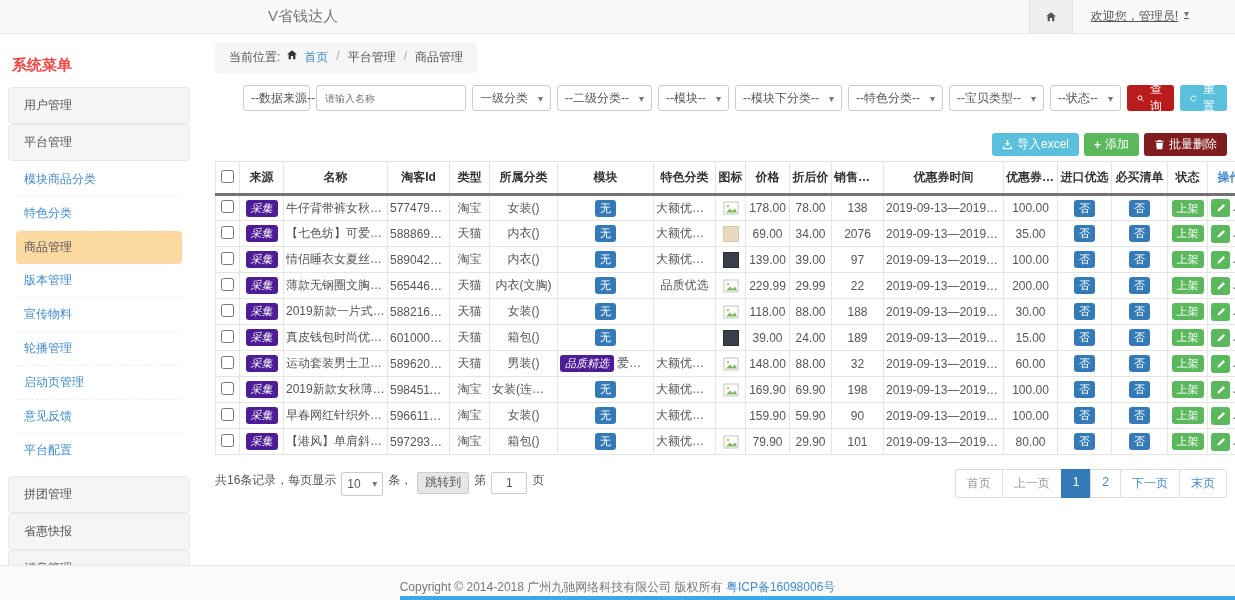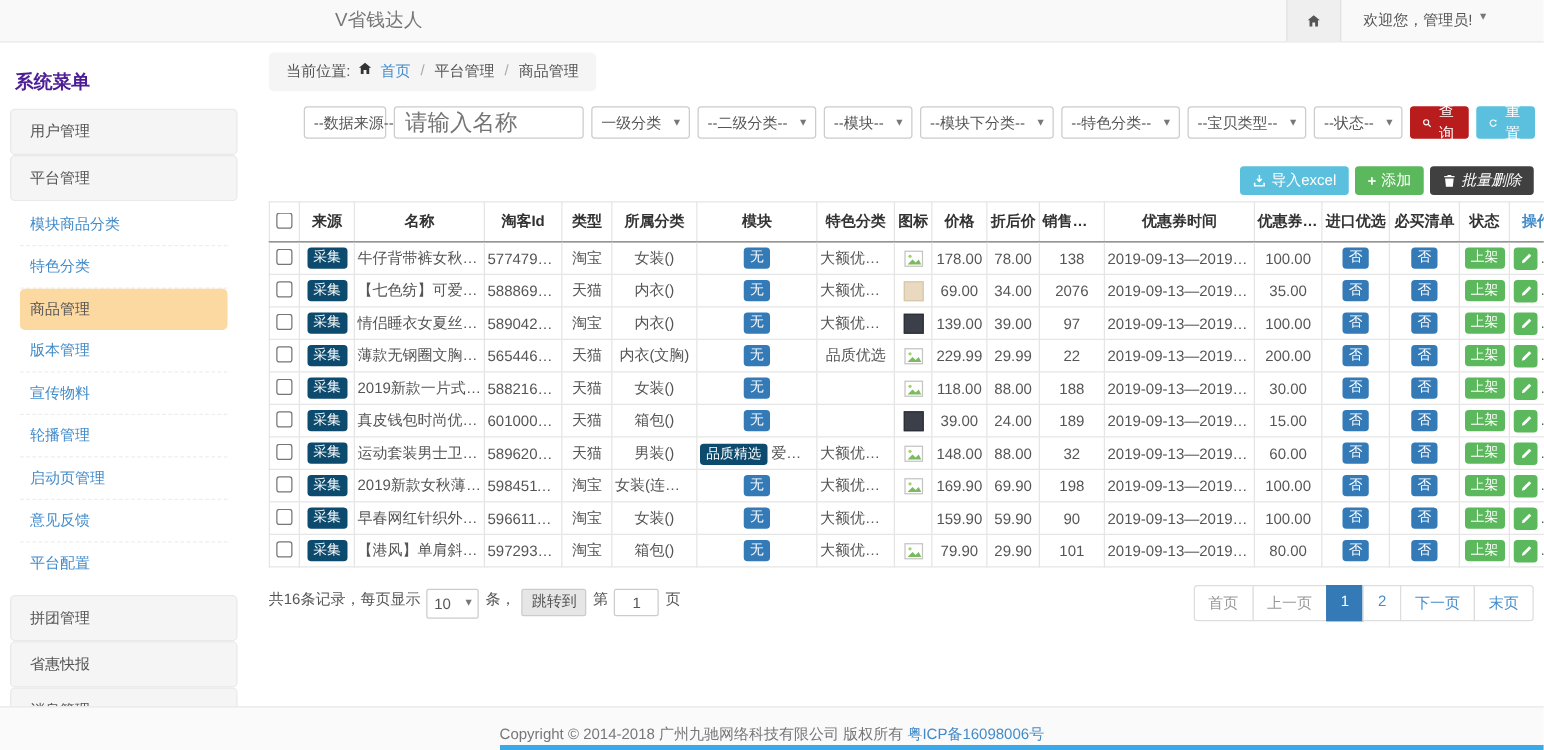--- a/index.html
+++ b/index.html
@@ -9,66 +9,66 @@
     font-size: 12px; color:#333; background:#fff; position:relative;
   }
   
   .topbar { height:34px; background:#f9f9f9; border-bottom:1px solid #e7e7e7;
             display:flex; align-items:center; }
   .topbar-title { margin-left:268px; color:#777; font-size:15px; }
   .topbar-right { margin-left:auto; display:flex; align-items:center; height:100%; }
   .home-btn { width:44px; height:100%; background:#efefef;
               border-left:1px solid #e2e2e2; border-right:1px solid #e2e2e2;
               display:flex; align-items:center; justify-content:center; cursor:pointer; }
-  .user-menu { padding:0 46px 0 18px; color:#555; display:flex; align-items:flex-start; gap:6px; cursor:pointer; }
+  .user-menu { padding:0 46px 0 18px; color:#555; display:flex; align-items:flex-start; gap:6px; cursor:pointer;text-decoration:underline; }
   .caret { font-size:10px; color:#777; }
   
   .sidebar { position:absolute; left:8px; top:48px; width:182px; }
-  .side-title { color:#4c1d95; font-weight:bold; font-size:15px; padding:8px 4px 12px 4px; }
+  .side-title { color:#ef4444; font-weight:bold; font-size:15px; padding:8px 4px 12px 4px; }
   .side-group { background:#f5f5f5; border:1px solid #e9e9e9; border-radius:4px;
                 padding:9px 15px; margin-bottom:0; color:#555; cursor:pointer; }
   .side-sub { background:#fff; padding:2px 8px 6px 8px; margin-bottom:3px; }
   .side-link { color:#428bca; padding:8px 8px; border-bottom:1px dashed #eee; cursor:pointer; }
   .side-link:last-child { border-bottom:none; }
   .side-link.active { background:#fdd9a2; border-radius:4px; color:#555; border-bottom:none; }
   
   .main { position:absolute; left:215px; top:42px; width:1012px; }
   .breadcrumb { display:inline-flex; gap:6px; background:#f5f5f5;
                 border-radius:4px; padding:7px 14px; color:#555; }
   .breadcrumb .link { color:#428bca; cursor:pointer; }
   .breadcrumb .sep { color:#aaa; padding:0 2px; }
   .icon-12 svg { width:12px; height:12px; display:block; }
   
   .filter-bar { display:flex; gap:6px; margin-top:12px; align-items:center;padding-left:28px; }
   .fselect { height:26px; min-width:66px; border:1px solid #ccc; border-radius:3px; background:#fff;
              display:flex; align-items:center; justify-content:space-between; gap:10px;
              padding:0 7px; color:#555; cursor:pointer; white-space:nowrap; }
   .ftext { height:26px; width:152px; border:1px solid #ccc; border-radius:3px; padding:0 8px;
-           font-family:inherit; font-size:18px; color:#555; }
+           font-family:inherit; font-size:10px; color:#555; }
   .btn { height:26px; border:none; border-radius:3px; color:#fff; font-size:12px;
          display:inline-flex; align-items:center; gap:4px; padding:0 10px; cursor:pointer;
          font-family:inherit; }
   .btn svg { width:11px; height:11px; }
   .btn-primary { background:#b91c1c; }
   .btn-info { background:#5bc0de; }
   .btn-success { background:#5cb85c; }
-  .btn-soft-danger { background:#404040;font-style:italic; }
+  .btn-soft-danger { background:#7f1d1d; }
   
   .toolbar { display:flex; justify-content:flex-end; gap:5px; margin-top:22px; margin-bottom:5px; }
   .toolbar .btn { height:23px; font-size:12px; }
   
   table { width:100%; border-collapse:collapse; table-layout:fixed; }
   th, td { border:1px solid #e5e5e5; text-align:center; white-space:nowrap;
            overflow:hidden; text-overflow:ellipsis; }
-  th { padding:7px 2px; color:#333; font-weight:bold; border-bottom:1px solid #737373; background:#fff; }
+  th { padding:7px 2px; color:#333; font-weight:bold; border-bottom:3px solid #737373; background:#fff; }
   td { padding:3px 2px; color:#555; height:26px; }
   th.op-head { color:#428bca; }
   .badge { display:inline-block; padding:3px 5px; border-radius:3px; color:#fff;
            font-size:11px; line-height:1; }
-  .b-orange { background:#0c4a6e; }
+  .b-orange { background:#4c1d95;font-style:italic; }
   .b-blue   { background:#337ab7; cursor:pointer; }
   .b-green  { background:#5cb85c; cursor:pointer; }
   .thumb { display:inline-block; width:16px; height:16px; vertical-align:middle; }
   .thumb svg { width:16px; height:16px; display:block; }
   .thumb.photo-light { background:#e8d9c0; border:1px solid #d8c8a8; }
   .thumb.photo-dark  { background:#3a3f4a; border:1px solid #2c2f36; }
   .op-btn { display:inline-flex; align-items:center; justify-content:center; width:19px; height:18px;
             border-radius:3px; border:none; cursor:pointer; margin:0 1px; vertical-align:middle; }
   .op-btn svg { width:10px; height:10px; }
   .op-edit { background:#5cb85c; }

